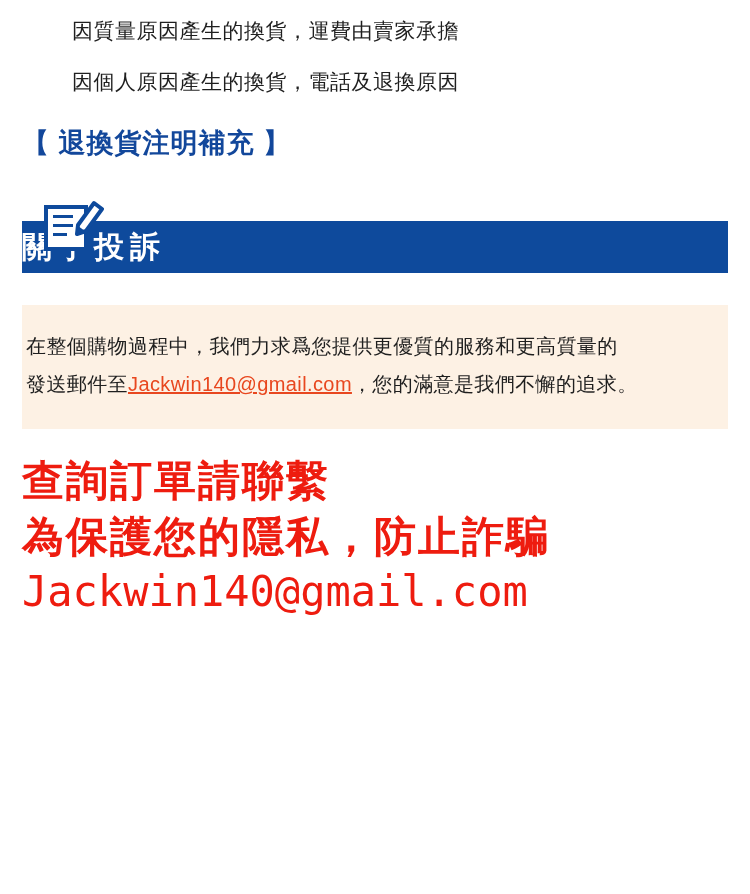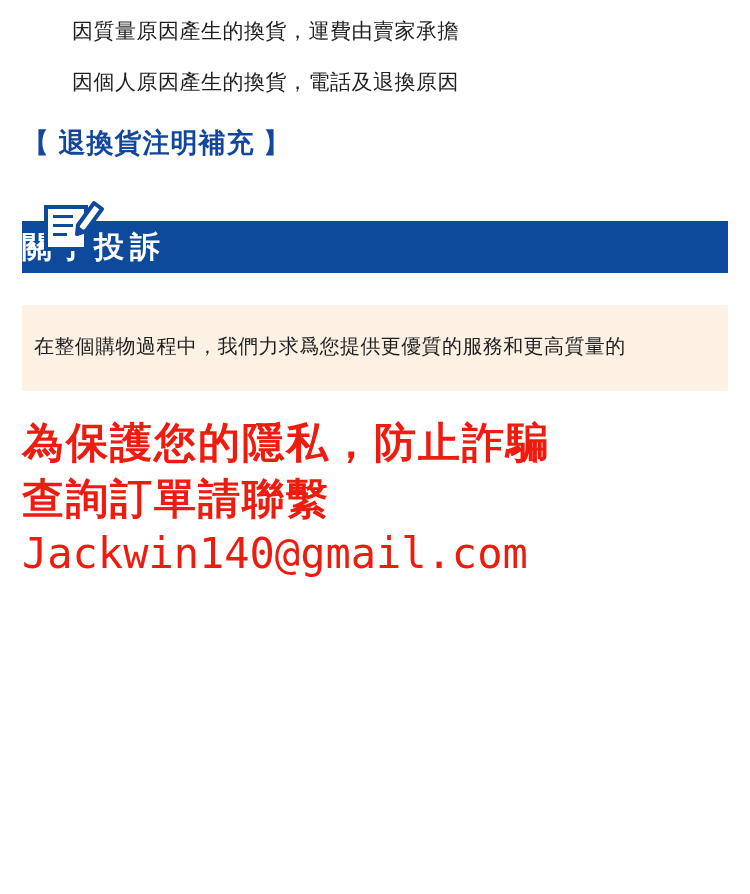--- a/index.html
+++ b/index.html
@@ -87,21 +87,21 @@
     top: -28px;
     width: 62px;
     height: 62px;
     z-index: 3;
   }
 
   
   .body-box {
     background: #fdf1e4;
     margin: 26px 22px 0 22px;
-    padding: 22px 16px 26px 12px;
+    padding: 22px 16px 26px 4px;
   }
   .body-line {
     font-size: 20px;
     line-height: 1.9;
     color: #1f1f1f;
     letter-spacing: 0.4px;
     white-space: nowrap;
   }
   .email-inline {
     color: #e8471f;
@@ -154,21 +154,24 @@
         <polygon points="35,41 36,33 43,38" fill="#0e4a9c"></polygon>
       </g>
     </svg>
     <div class="banner">
       <span class="banner-title">關于投訴</span>
     </div>
   </div>
 
   <div class="body-box">
     <div class="body-line">在整個購物過程中，我們力求爲您提供更優質的服務和更高質量的</div>
+    <div class="body-line">
+      <span>發送郵件至</span><span class="email-inline">Jackwin140@gmail.com</span><span>，您的滿意是我們不懈的追求。</span>
+    </div>
   </div>
 
   <div class="warning">
+    <div class="warn-line">查詢訂單請聯繫</div>
     <div class="warn-line">為保護您的隱私，防止詐騙</div>
-    <div class="warn-line">查詢訂單請聯繫</div>
     <div class="warn-email">Jackwin140@gmail.com</div>
   </div>
 
 </div>
 
 </body></html>

